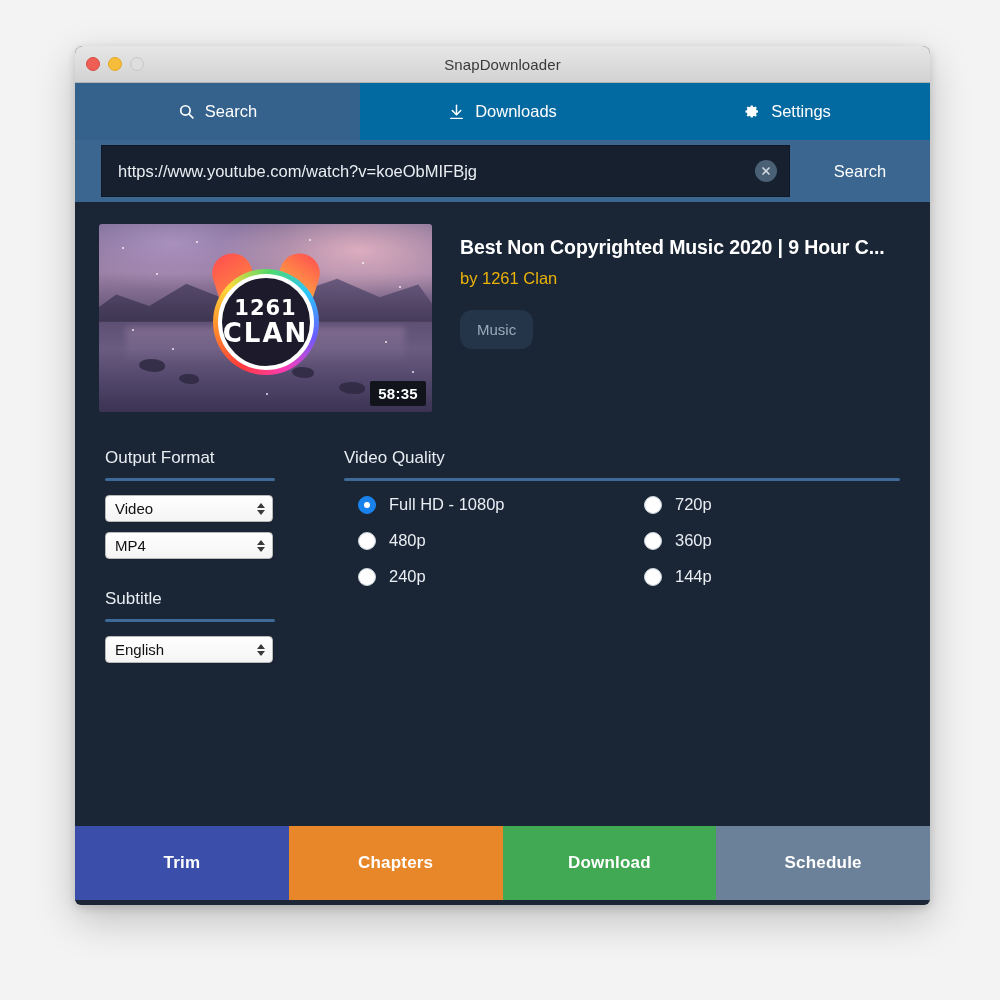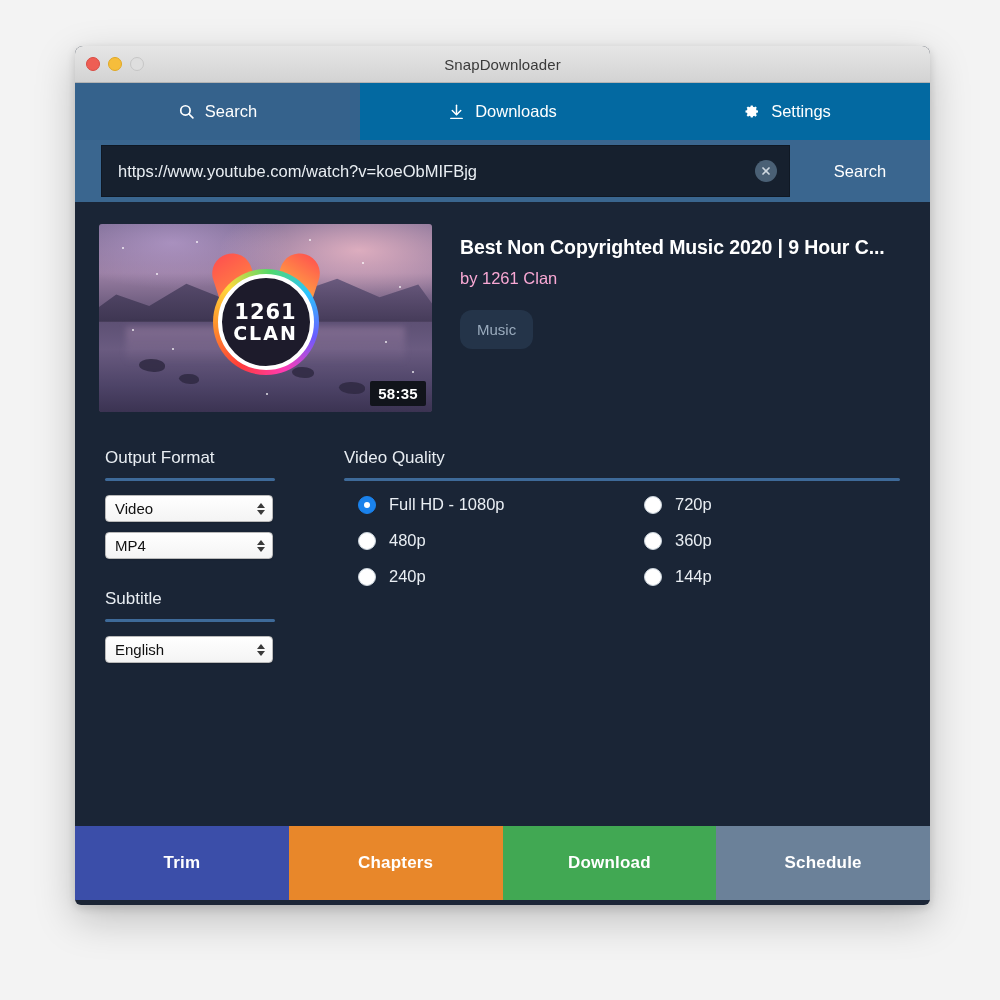--- a/index.html
+++ b/index.html
@@ -239,21 +239,21 @@
     gap: 1px;
   }
   .logo .l1, .logo .l2 {
     color: #ffffff;
     font-family: "DejaVu Sans", sans-serif;
     font-weight: bold;
     line-height: 1;
     letter-spacing: 1px;
   }
   .logo .l1 { font-size: 21px; }
-  .logo .l2 { font-size: 19px; letter-spacing: 2px; }
+  .logo .l2 { font-size: 26px; letter-spacing: 2px; }
   .duration {
     position: absolute;
     right: 6px; bottom: 6px;
     background: #11141b;
     color: #ffffff;
     font-size: 15px;
     font-weight: bold;
     padding: 4px 8px;
     border-radius: 2px;
     letter-spacing: .3px;
@@ -262,21 +262,21 @@
   .videometa { padding-top: 12px; min-width: 0; flex: 1; }
   .vtitle {
     color: #ffffff;
     font-size: 19.5px;
     font-weight: bold;
     white-space: nowrap;
     overflow: hidden;
     letter-spacing: -0.1px;
   }
   .vauthor {
-    color: #f9a8d4;
+    color: #eab308;
     font-size: 16.5px;
     margin-top: 10px;
   }
   .tagrow { margin-top: 22px; }
   .tag {
     display: inline-block;
     background: #243449;
     color: #9aabbd;
     font-size: 15px;
     padding: 11px 17px;

